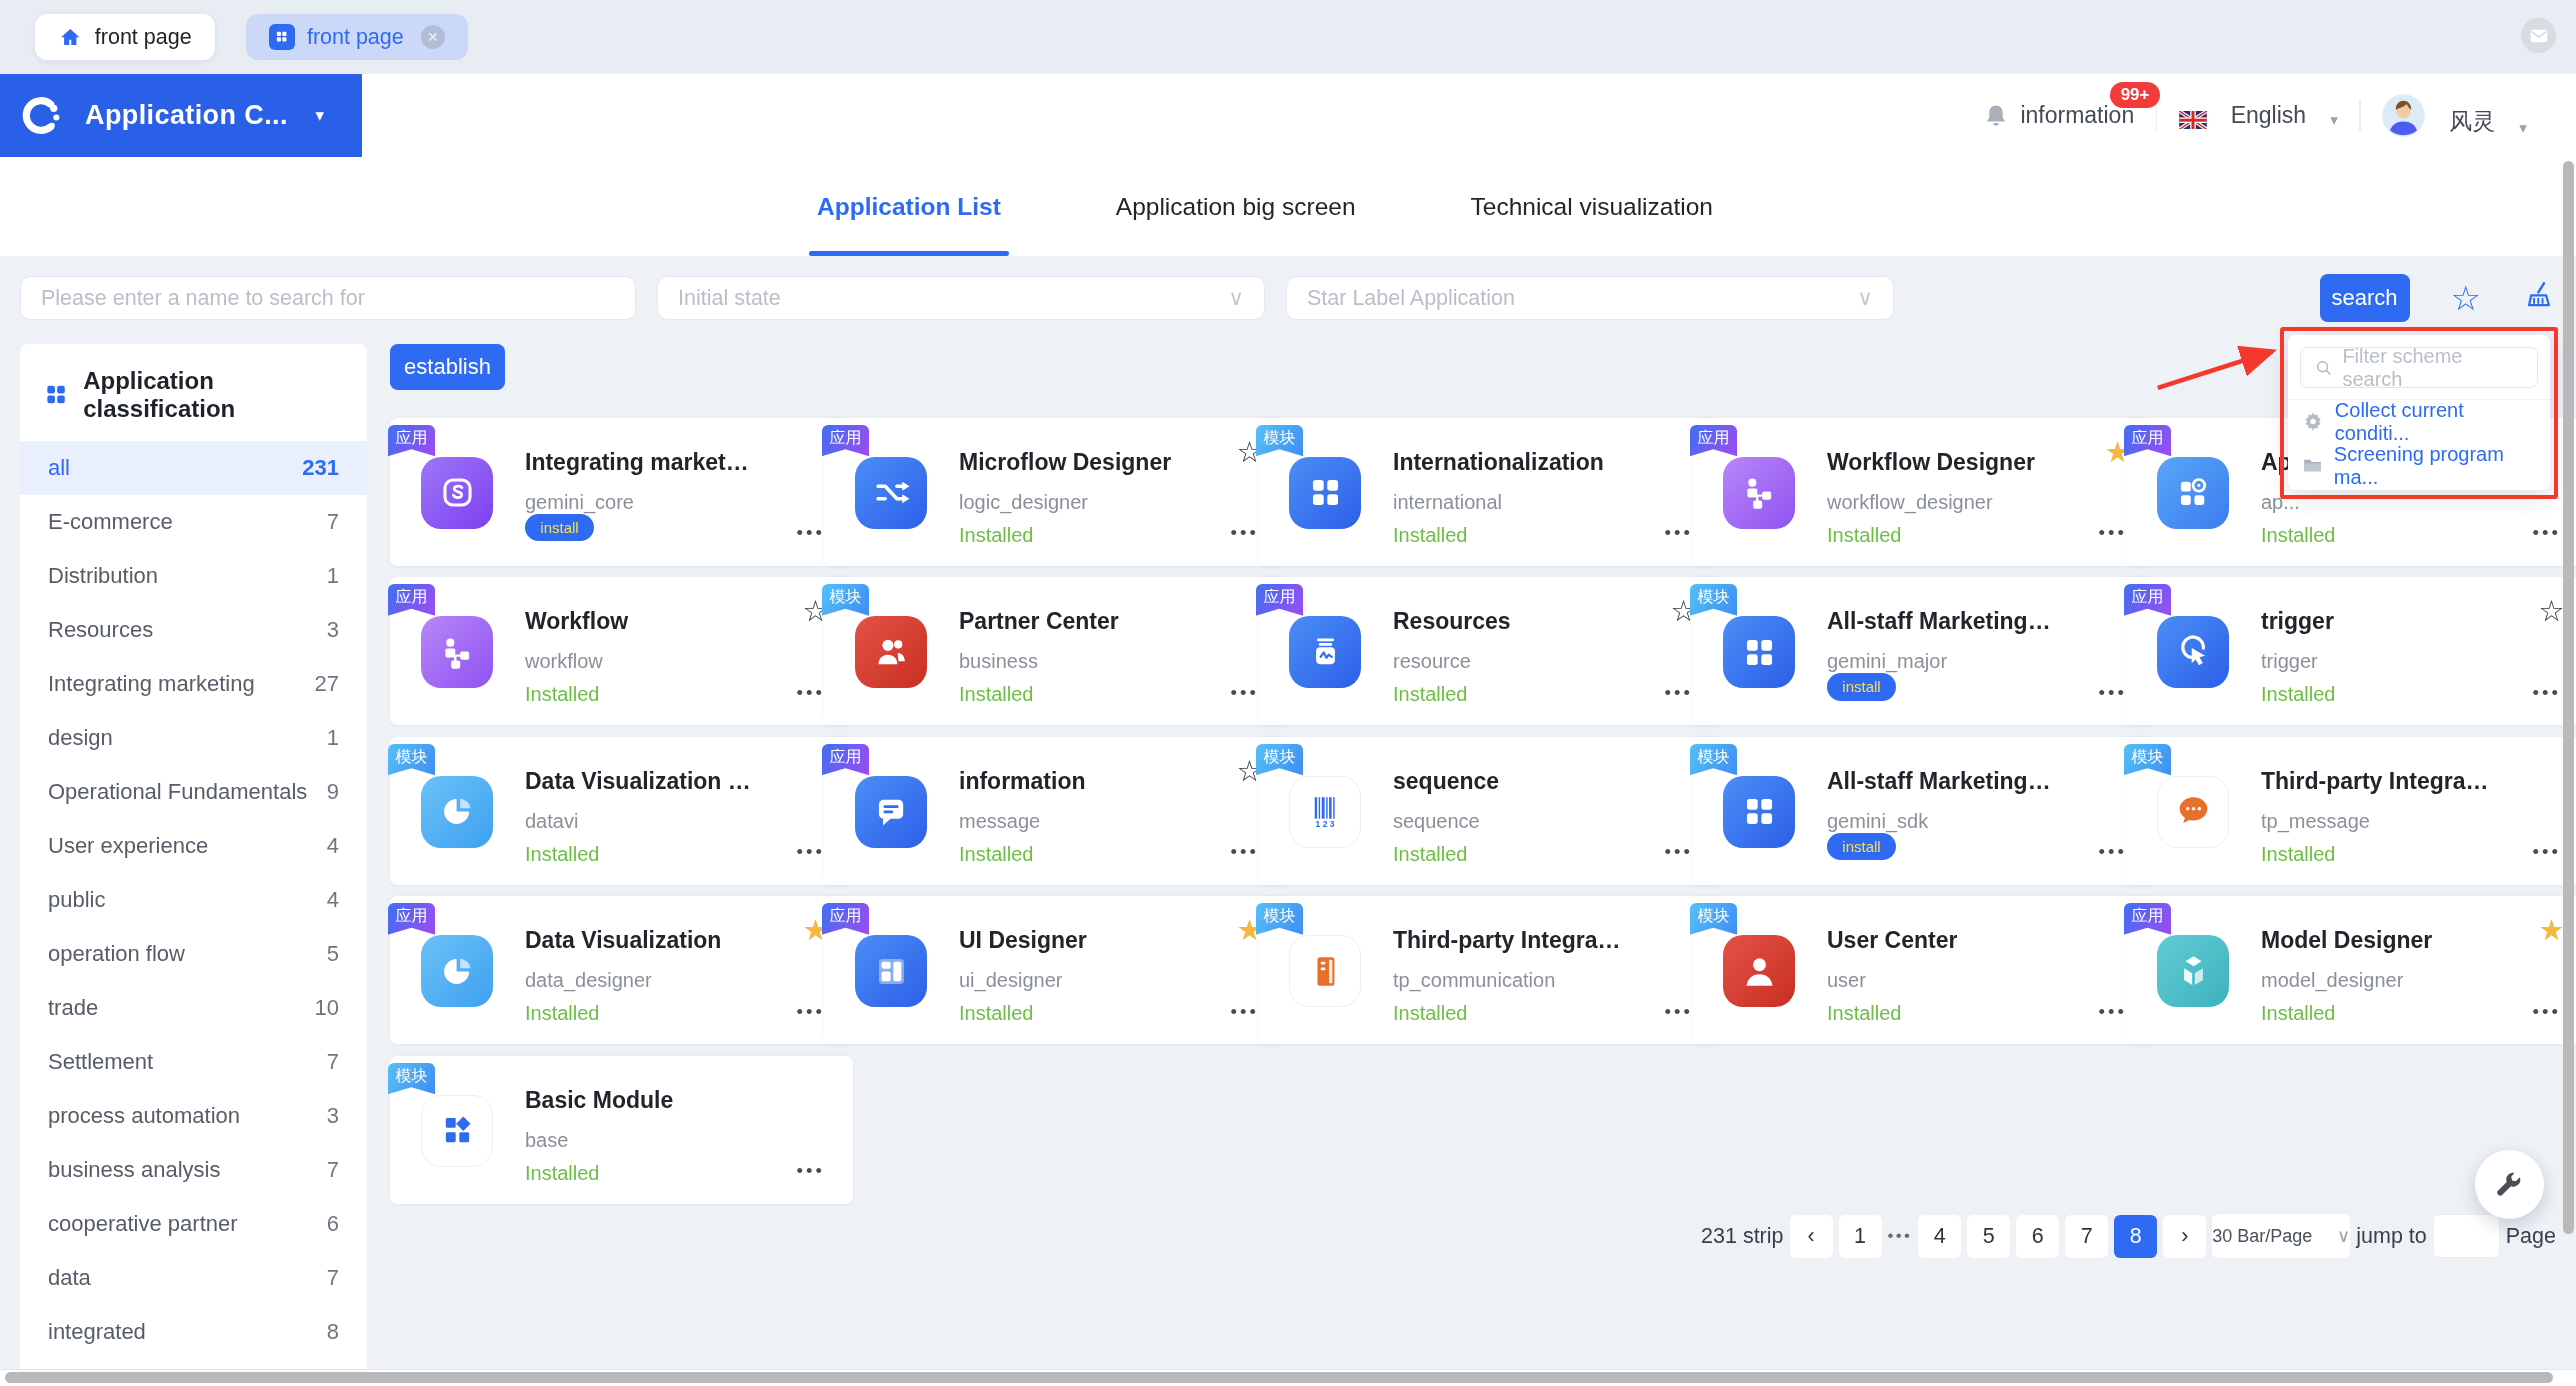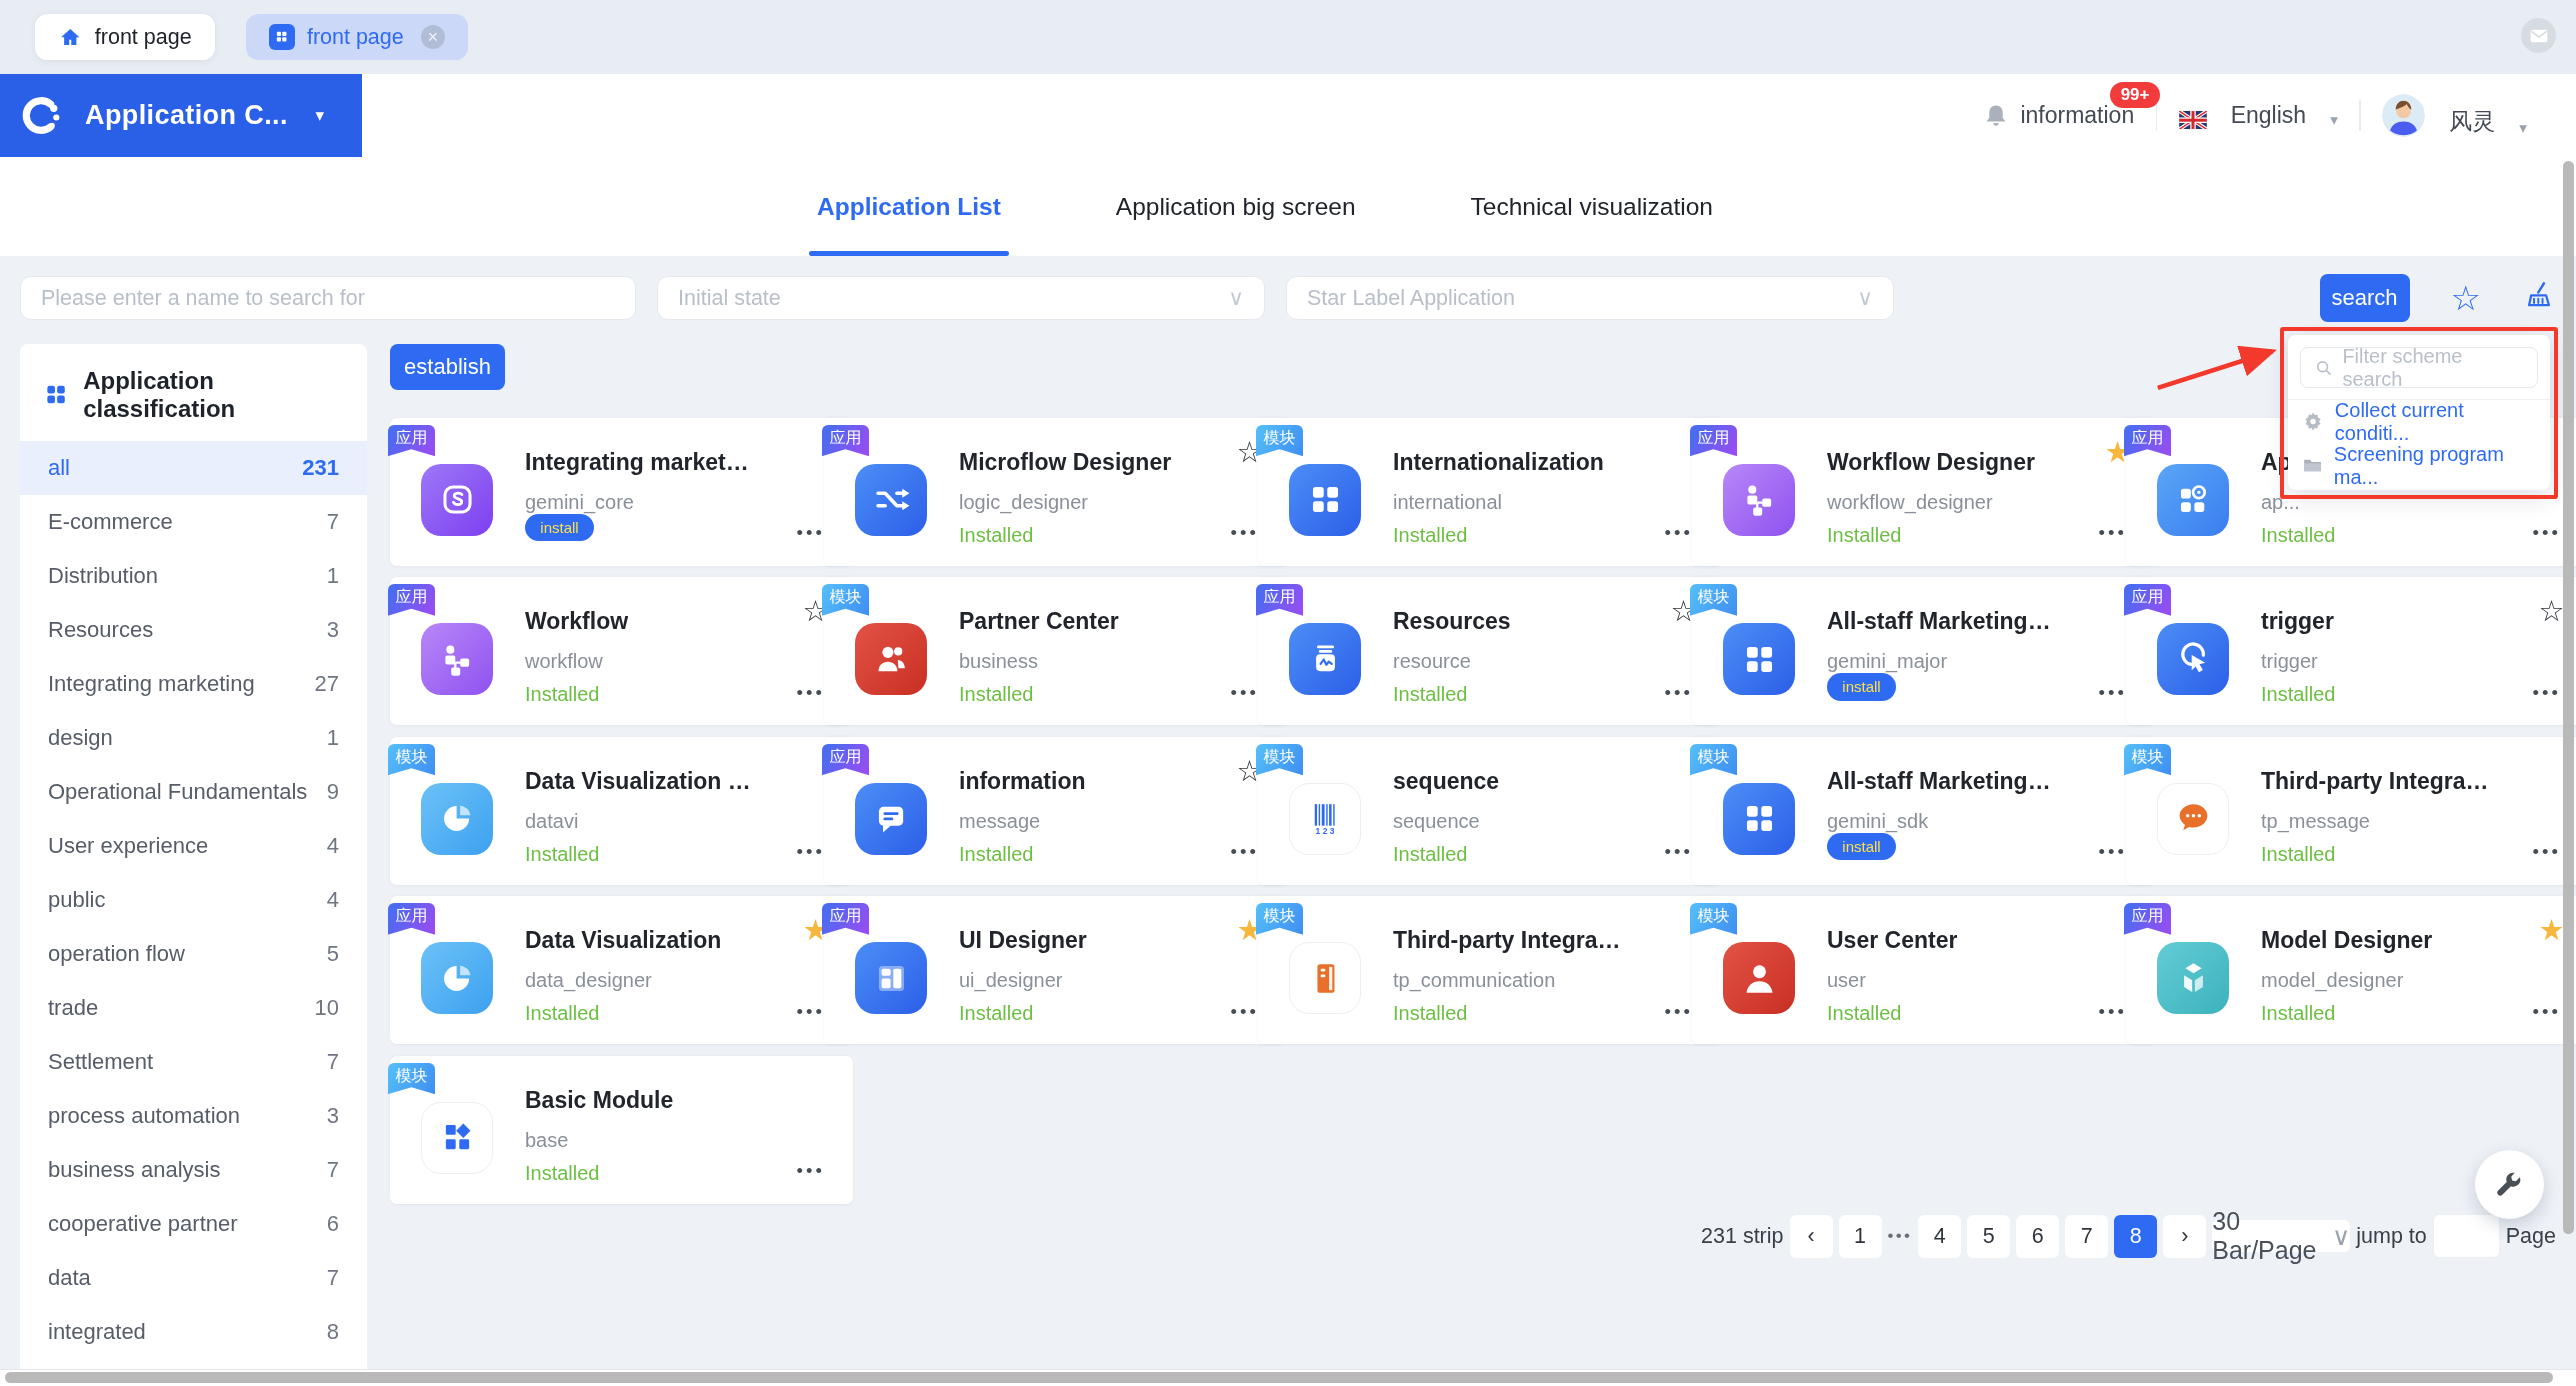--- a/index.html
+++ b/index.html
@@ -54,37 +54,37 @@
 
   .main { flex:1; }
   .establish { width:115px; height:46px; background:#2e6bf2; color:#fff; border:none; border-radius:7.7px; font-size:22px; margin-bottom:28px; cursor:pointer; }
 
   
   .grid { display:grid; grid-template-columns:repeat(5,411px); column-gap:23px; row-gap:11.5px; }
   .card { width:463px; height:148px; background:#fff; border-radius:7px; position:relative; box-shadow:0 0.8px 3.1px rgba(25,40,70,.05); }
   .cbadge { position:absolute; left:-2.3px; top:7px; color:#fff; font-size:16px; padding:3.1px 7.7px 7.7px 7.7px; border-radius:6.1px 6.1px 0 0; clip-path:polygon(0 0,100% 0,100% 100%,50% 78%,0 100%); z-index:2; }
   .cbadge.app { background:linear-gradient(120deg,#4b6bf0 15%,#9a4cf2 95%); }
   .cbadge.module { background:linear-gradient(120deg,#55c0f8,#3f8ef2); }
-  .tile { position:absolute; left:31px; top:46px; width:72px; height:72px; border-radius:20px; display:flex; align-items:center; justify-content:center; }
+  .tile { position:absolute; left:31px; top:39px; width:72px; height:72px; border-radius:20px; display:flex; align-items:center; justify-content:center; }
   .tile.white { border:1.5px solid #eceef2; background:#fff; }
   .ctitle { position:absolute; left:135px; top:31px; font-size:23px; font-weight:bold; color:#21252b; max-width:230px; white-space:nowrap; overflow:hidden; text-overflow:ellipsis; }
   .csub { position:absolute; left:135px; top:73px; font-size:20px; color:#8a9099; max-width:238px; white-space:nowrap; overflow:hidden; text-overflow:ellipsis; }
   .cstatus { position:absolute; left:135px; top:106px; font-size:20px; color:#6dbf43; }
   .cpill { position:absolute; left:135px; top:96px; font-size:15px; color:#fde047; background:#2e6bf2; border-radius:766px; padding:5.4px 15.3px; }
   .cstar { position:absolute; right:24.5px; top:20px; font-size:29px; line-height:1; }
   .cstar.outline { color:#2f343b; }
   .cstar.filled { color:#f6b83c; }
   .cdots { position:absolute; right:28px; bottom:21.5px; color:#464c54; font-size:18.4px; letter-spacing:3.1px; cursor:pointer; }
 
   
   .pagerow { display:flex; align-items:center; justify-content:flex-end; gap:6px; margin-top:10.7px; padding-right:0px; font-size:21.5px; color:#3a4049; }
   .pgbox { min-width:43px; height:43px; background:#fff; border-radius:6.1px; display:flex; align-items:center; justify-content:center; font-size:21.5px; color:#2f343b; cursor:pointer; padding:0 7.7px; }
   .pgbox.active { background:#2e6bf2; color:#fff; }
   .pgdots { color:#6b7076; letter-spacing:2.3px; font-size:17px; }
-  .pgsize { width:138px; height:32px; background:#fff; border-radius:6.1px; display:flex; align-items:center; justify-content:flex-start; gap:9.2px; font-size:25px; color:#4a505a; cursor:pointer; }
+  .pgsize { width:138px; height:44px; background:#fff; border-radius:6.1px; display:flex; align-items:center; justify-content:space-between; gap:9.2px; font-size:18px; color:#4a505a; cursor:pointer; }
   .pgjumpin { width:67px; height:44px; background:#fff; border-radius:6.1px; border:1.5px solid #eceef2; }
 
   
   .redframe { position:absolute; left:2280px; top:327px; width:278px; height:172px; border:4.6px solid #f2392c; border-radius:3.1px; z-index:60; pointer-events:none; }
   .popover { position:absolute; left:2288px; top:335px; width:262px; height:155px; background:#fff; border-radius:7.7px; box-shadow:0 7.7px 23px rgba(20,35,70,.14); z-index:55; }
   .popsearch { margin:12.3px 12.3px 0 12.3px; height:41px; border:1.5px solid #e4e7ec; border-radius:7.7px; display:flex; align-items:center; gap:9.2px; padding:0 12.3px; color:#b9bfc9; font-size:20px; border-bottom-color:#e4e7ec; }
   .popdiv { height:0.8px; background:#eef0f3; margin-top:10.7px; }
   .poprow { display:flex; align-items:center; gap:10.7px; padding:0 14px; height:44px; font-size:20px; color:#2e6bf2; cursor:pointer; }
   .arrowsvg { position:absolute; left:2144px; top:328px; z-index:61; }
 

